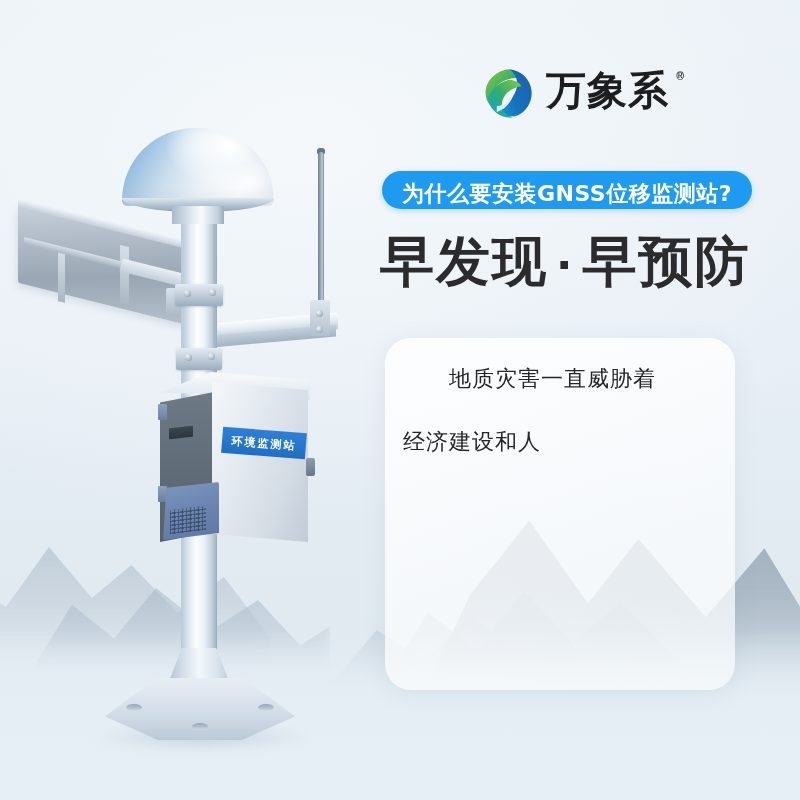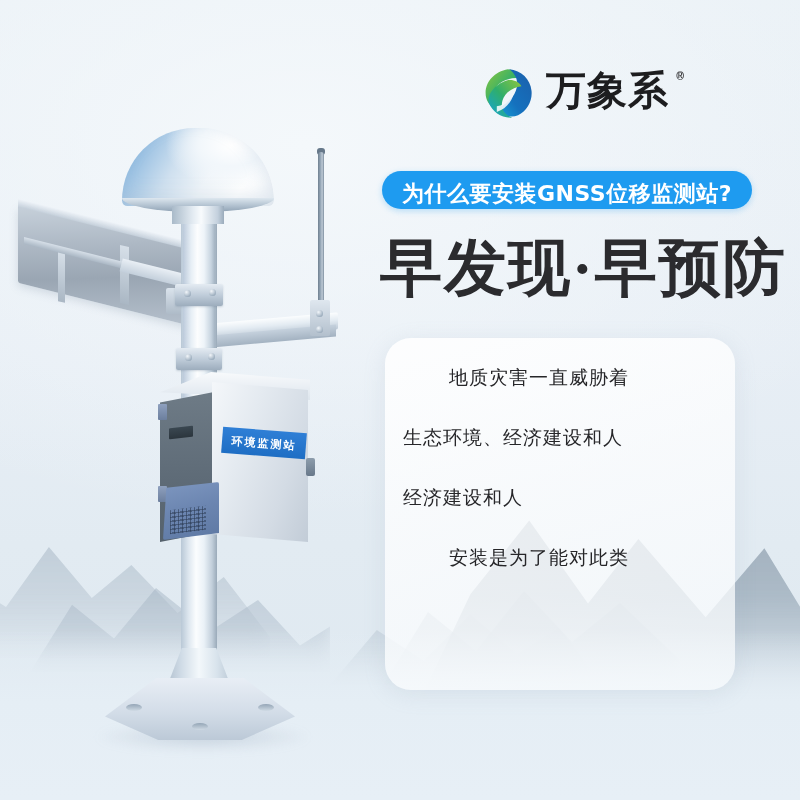--- a/index.html
+++ b/index.html
@@ -268,37 +268,37 @@
     box-shadow: 0 2px 6px rgba(30,155,240,.28);
   }
   .pill span {
     color: #ffffff; font-size: 22px; font-weight: 700; letter-spacing: .5px;
     font-family: "DejaVu Sans", "Liberation Sans", sans-serif;
     white-space: nowrap;
   }
 
   .headline {
     position: absolute; left: 380px; top: 226px;
-    font-size: 62px; font-weight: 700; letter-spacing: 2px;
+    font-size: 54px; font-weight: 700; letter-spacing: 2px;
     color: #2b2b2e;
-    font-family: Liberation Serif, serif;
+    font-family: Liberation Mono, monospace;
     white-space: nowrap;
   }
 
   .info-card {
     position: absolute; left: 385px; top: 338px;
     width: 350px; height: 352px;
     background: linear-gradient(160deg, rgba(255,255,255,.88) 0%, rgba(252,253,254,.80) 45%, rgba(248,251,253,.72) 100%);
     border-radius: 26px;
     box-shadow: 0 4px 22px rgba(140,160,180,.16);
     padding: 30px 18px 0 18px;
     box-sizing: border-box;
   }
   .info-line {
-    font-size: 19px;
+    font-size: 22px;
     color: #262629;
     line-height: 1;
     margin: 0 0 41px 0;
     letter-spacing: 1px;
     font-family: "DejaVu Sans", "Liberation Sans", sans-serif;
     white-space: nowrap;
   }
   .info-line.indent { text-indent: 46px; }
 </style>
 </head>
@@ -399,18 +399,16 @@
   </div>
 
   <div class="pill">
     <span>为什么要安装GNSS位移监测站?</span>
   </div>
 
   <div class="headline">早发现·早预防</div>
 
   <div class="info-card">
     <p class="info-line indent">地质灾害一直威胁着</p>
-    <p class="info-line">生态环境、经济建设和人</p>
     <p class="info-line">经济建设和人</p>
-    <p class="info-line indent">安装是为了能对此类</p>
   </div>
 
 </div>
 
 </body></html>

